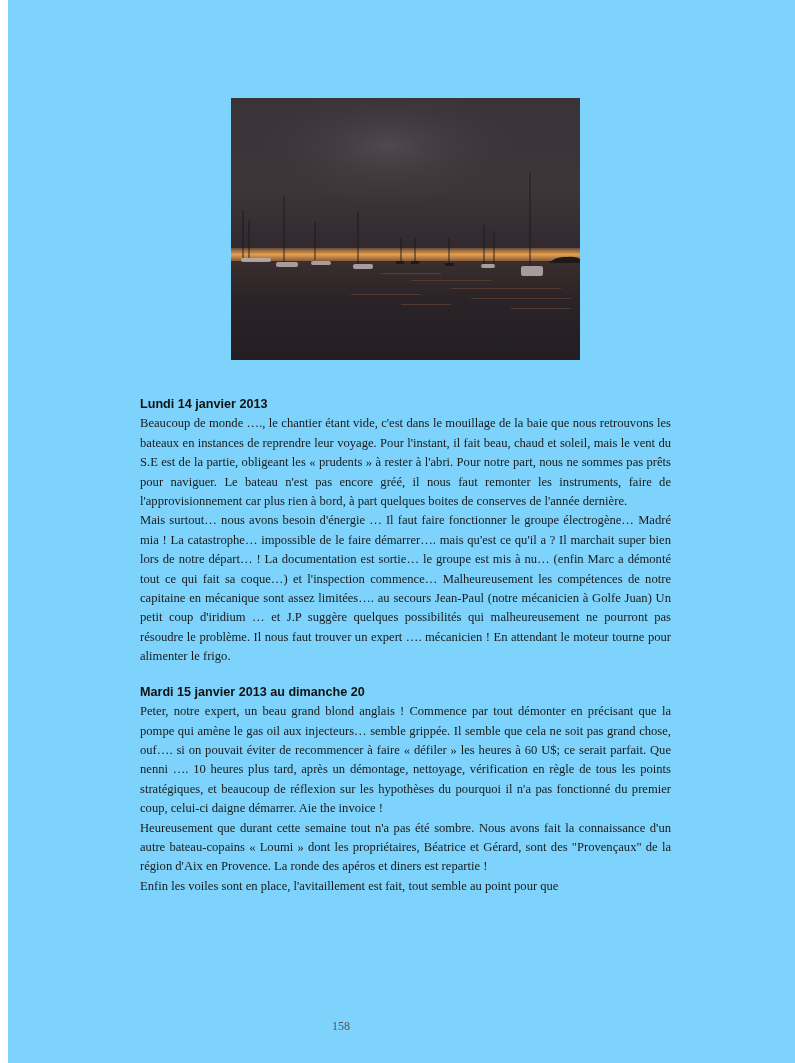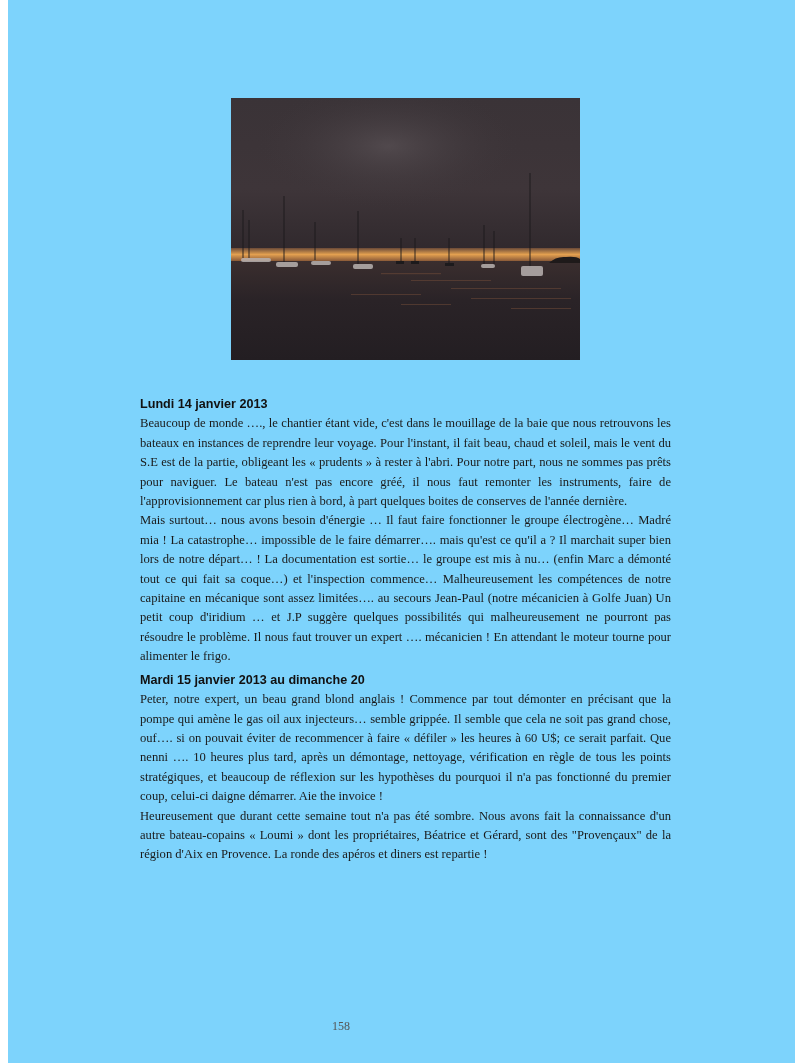--- a/index.html
+++ b/index.html
@@ -12,21 +12,21 @@
   }
   .photo svg { display: block; width: 100%; height: 100%; }
 
   .text-block {
     position: absolute; left: 132px; top: 395px; width: 531px;
     font-family: "Liberation Sans", sans-serif; font-size: 12.6px;
     line-height: 19.4px; color: #1a1a1a; text-align: justify;
   }
   .heading { font-weight: bold; margin: 0; color: #111; text-align: left; }
   .para { margin: 0; font-family: Liberation Serif, serif; }
-  .section + .section { margin-top: 4px; }
+  .section + .section { margin-top: 16px; }
   .page-number {
     position: absolute; left: 0; width: 666px; top: 1019px; text-align: center;
     font-family: "Liberation Serif", serif; font-size: 12px; color: #555;
   }
 </style>
 </head>
 <body>
 
 <div class="page">
 
@@ -100,17 +100,18 @@
   <div class="text-block">
     <div class="section">
       <p class="heading">Lundi 14 janvier 2013</p>
       <p class="para">Beaucoup de monde …., le chantier étant vide,  c'est dans le mouillage de la baie que nous retrouvons les bateaux en instances de reprendre leur voyage. Pour l'instant, il fait beau, chaud et soleil, mais le vent du S.E est de la partie, obligeant les « prudents » à rester à l'abri. Pour notre part, nous ne sommes pas prêts pour naviguer. Le bateau n'est pas encore gréé,  il nous faut remonter les instruments, faire de l'approvisionnement car plus rien à bord, à part quelques boites de conserves de l'année dernière.</p>
       <p class="para">Mais surtout… nous avons besoin d'énergie … Il faut faire fonctionner le groupe électrogène… Madré mia ! La catastrophe… impossible de le faire démarrer…. mais qu'est ce qu'il a ? Il marchait super bien lors de notre départ… ! La documentation est sortie… le groupe est mis à nu… (enfin Marc a démonté tout ce qui fait sa coque…) et l'inspection commence… Malheureusement les compétences de notre capitaine en mécanique sont assez limitées…. au secours Jean-Paul (notre mécanicien à Golfe Juan) Un petit coup d'iridium … et J.P suggère quelques possibilités qui malheureusement ne pourront pas résoudre le problème. Il nous faut trouver un expert …. mécanicien !  En attendant le moteur tourne pour alimenter le frigo.</p>
     </div>
     <div class="section">
       <p class="heading">Mardi 15 janvier 2013 au dimanche 20</p>
       <p class="para">Peter, notre expert, un beau grand blond anglais ! Commence par tout démonter en précisant que la pompe qui amène le gas oil aux injecteurs… semble grippée. Il semble que cela ne soit pas grand chose, ouf…. si on pouvait éviter de recommencer à faire « défiler » les heures à 60 U$; ce serait parfait. Que nenni …. 10 heures plus tard, après  un démontage, nettoyage, vérification en règle de tous les points stratégiques, et beaucoup de réflexion sur les hypothèses du pourquoi il n'a pas fonctionné du premier coup,  celui-ci daigne démarrer. Aie the invoice !</p>
       <p class="para">Heureusement que durant cette semaine tout n'a pas été sombre. Nous avons fait la connaissance d'un autre bateau-copains « Loumi » dont les propriétaires,  Béatrice et Gérard, sont des "Provençaux" de la région d'Aix en Provence. La ronde des apéros et diners est repartie !</p>
+      <p class="para">Enfin les voiles sont en place, l'avitaillement est fait, tout semble au point pour que</p>
     </div>
   </div>
 
   <div class="page-number">158</div>
 </div>
 
 </body></html>

